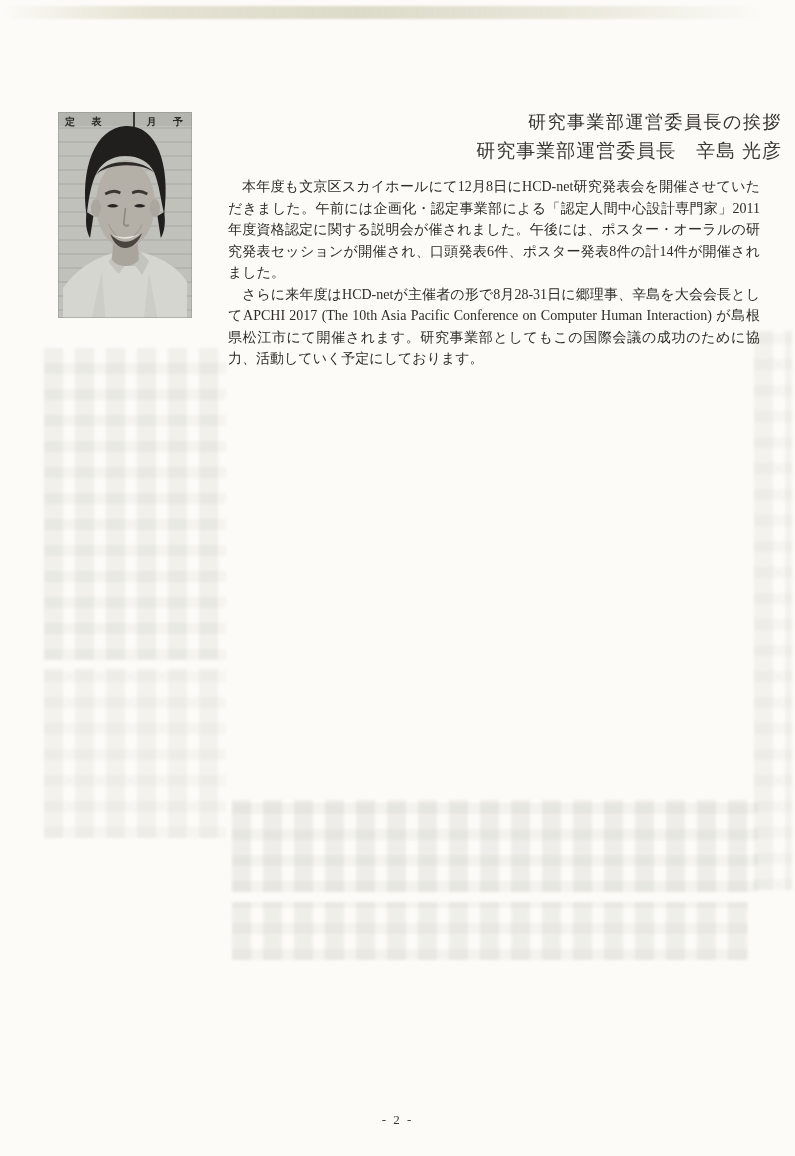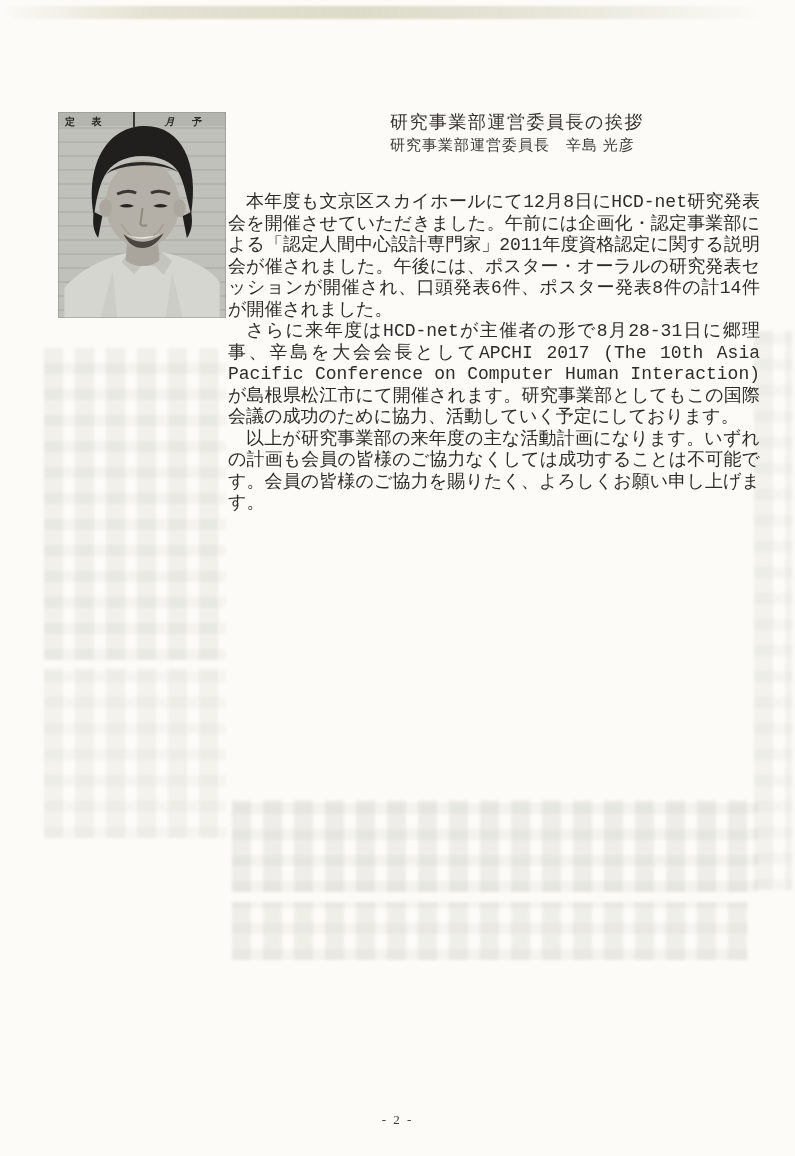--- a/index.html
+++ b/index.html
@@ -21,51 +21,50 @@
     background:linear-gradient(90deg,
       rgba(214,211,190,0) 0%,
       rgba(210,207,182,.55) 18%,
       rgba(203,201,176,.65) 45%,
       rgba(212,210,188,.5) 70%,
       rgba(218,215,196,0) 96%);
     filter:blur(1px);
   }
   
   .photo{
-    position:absolute;left:58px;top:112px;width:168px;height:206px;
+    position:absolute;left:58px;top:112px;width:134px;height:206px;
     background:#bfbfbb;
     box-shadow:inset 0 0 0 1px #97978f, inset 0 0 18px rgba(60,60,55,.25);
   }
   .photo svg{display:block;width:100%;height:100%;}
   .board-text{
     position:absolute;top:3px;
     font-family:"Liberation Serif","DejaVu Serif",serif;
     font-size:10px;font-weight:bold;letter-spacing:7px;
     color:#2a2a26;white-space:nowrap;
   }
   .board-text.left{left:7px;}
-  .board-text.right{right:18px;font-style:italic;}
+  .board-text.right{right:2px;}
   .board-divider{
     position:absolute;left:75px;top:0;width:2px;height:15px;background:#3a3a35;
   }
   
-  .heading{position:absolute;left:390px;top:110px;width:370px;}
+  .heading{position:absolute;left:412px;top:110px;width:370px;text-align:right;}
   .doc-title{
     font-size:18px;letter-spacing:1.5px;color:#34322e;line-height:24px;
   }
   .doc-author{
-    font-size:15px;letter-spacing:1px;color:#3a3833;line-height:22px;
+    margin-top:6px;font-size:19px;letter-spacing:1px;color:#3a3833;line-height:22px;
   }
   
   .article{
-    position:absolute;left:228px;top:192px;width:532px;
-    font-size:18px;line-height:21.5px;
+    position:absolute;left:228px;top:176px;width:532px;
+    font-size:14px;line-height:21.5px;
     text-align:justify;
     color:var(--ink);
-    font-family:Liberation Mono, monospace;
   }
   .article p{margin:0;text-indent:1em;}
   
   .page-number{
     position:absolute;left:0;right:0;top:1112px;
     text-align:center;font-size:13px;letter-spacing:2px;color:#3c3a36;
   }
   
   .bleed{
     position:absolute;
@@ -148,21 +147,20 @@
 </div>
 
 <div class="heading">
   <div class="doc-title">研究事業部運営委員長の挨拶</div>
   <div class="doc-author">研究事業部運営委員長　辛島 光彦</div>
 </div>
 
 <div class="article">
   <p>本年度も文京区スカイホールにて12月8日にHCD-net研究発表会を開催させていただきました。午前には企画化・認定事業部による「認定人間中心設計専門家」2011年度資格認定に関する説明会が催されました。午後には、ポスター・オーラルの研究発表セッションが開催され、口頭発表6件、ポスター発表8件の計14件が開催されました。</p>
   <p>さらに来年度はHCD-netが主催者の形で8月28-31日に郷理事、辛島を大会会長としてAPCHI 2017 (The 10th Asia Pacific Conference on Computer Human Interaction) が島根県松江市にて開催されます。研究事業部としてもこの国際会議の成功のために協力、活動していく予定にしております。</p>
-  <p>以上が研究事業部の来年度の主な活動計画になります。いずれの計画も会員の皆様のご協力なくしては成功することは不可能です。会員の皆様のご協力を賜りたく、よろしくお願い申し上げます。</p>
 </div>
 
 <div class="bleed b1"></div>
 <div class="bleed b2"></div>
 <div class="bleed b3"></div>
 <div class="bleed b4"></div>
 <div class="bleed b5"></div>
 
 <div class="page-number">- 2 -</div>
 

